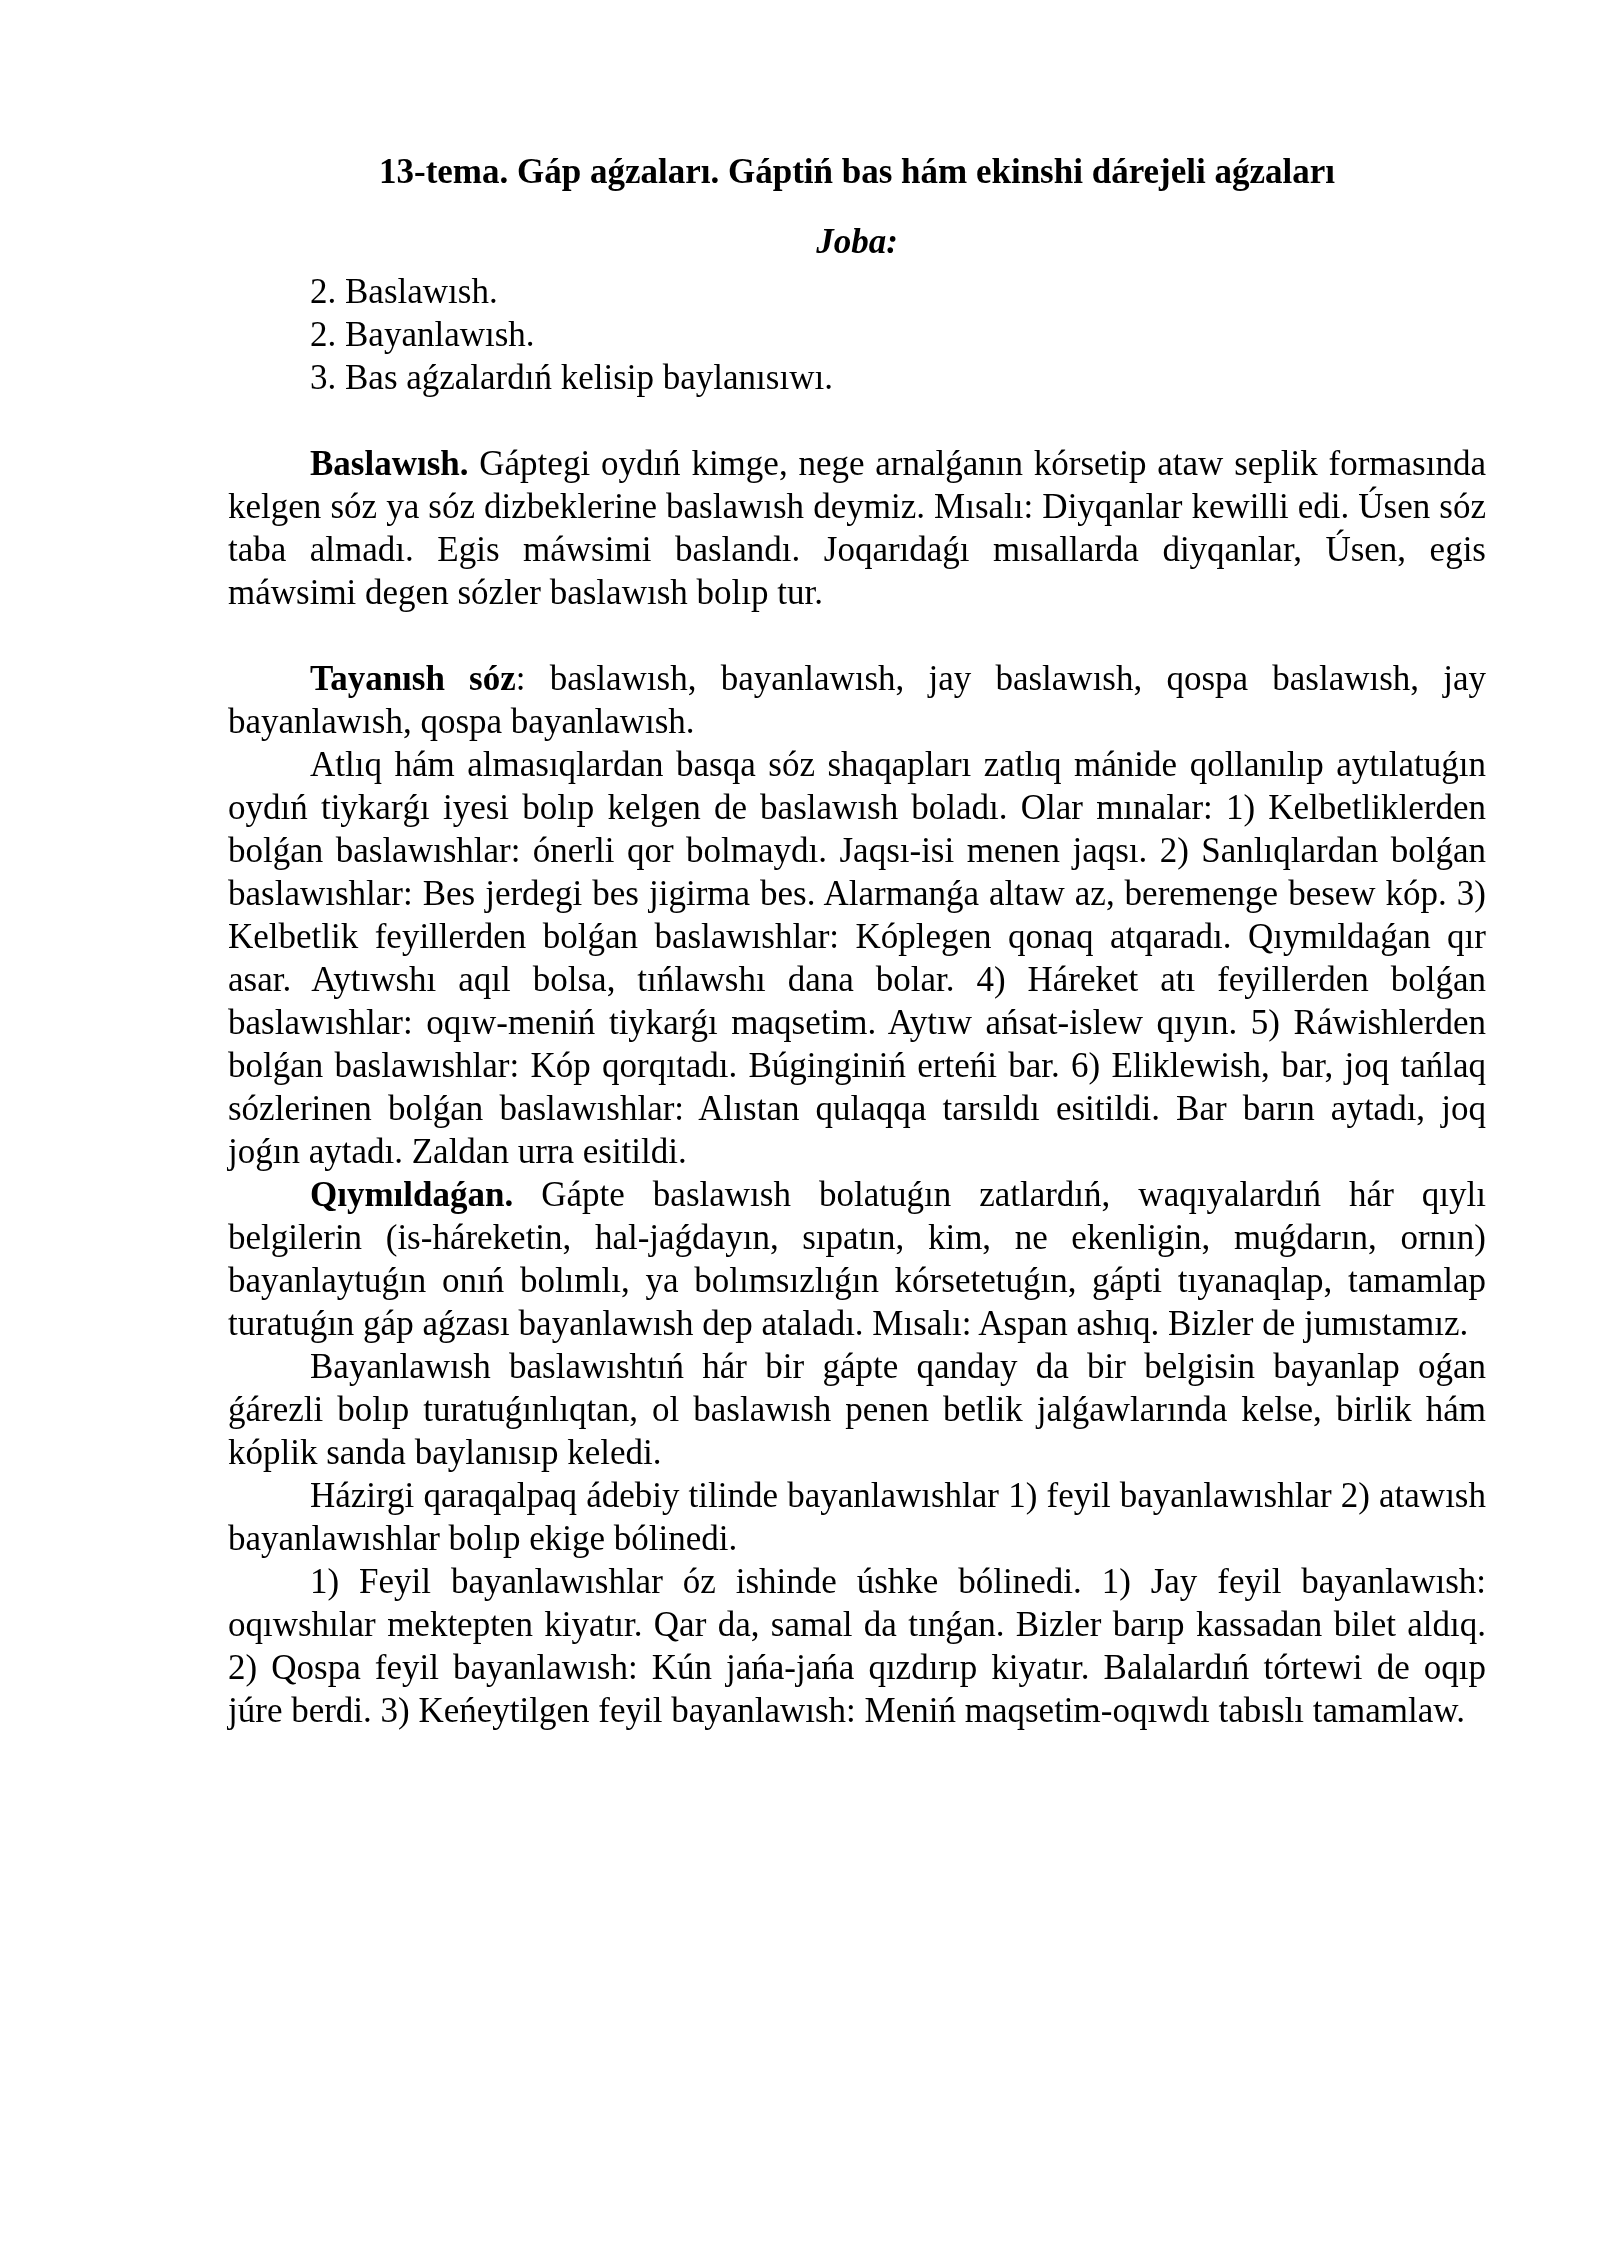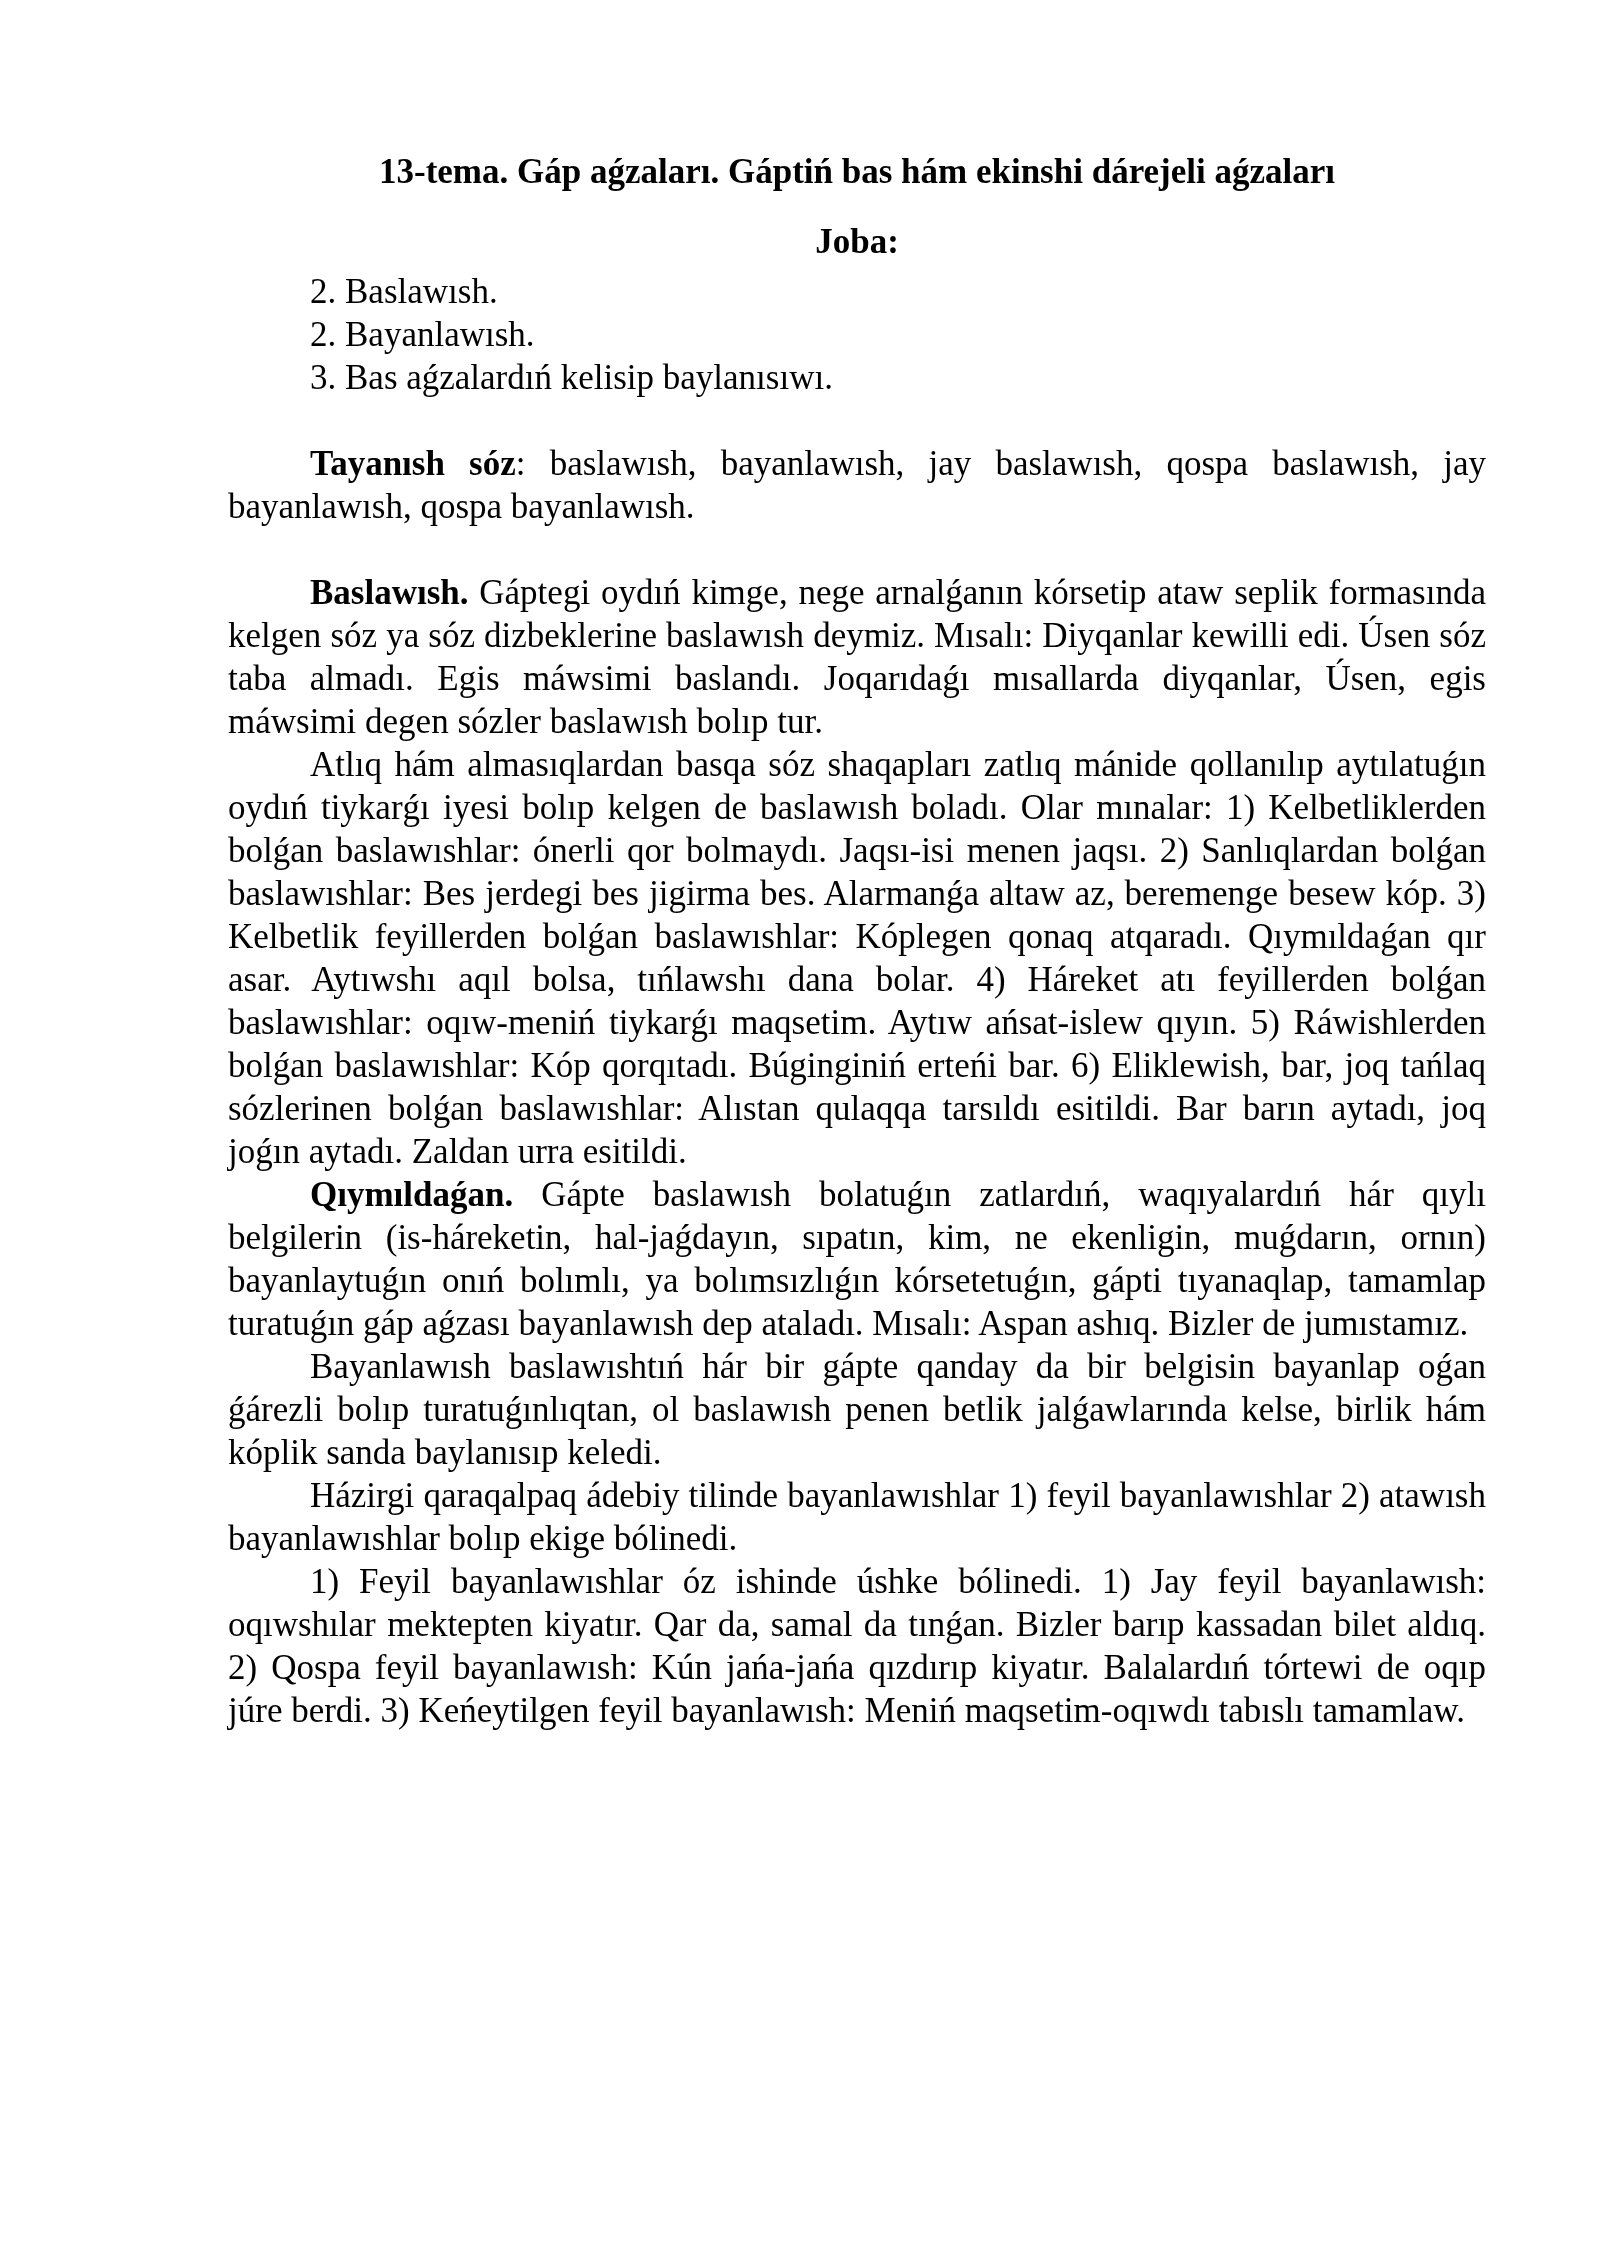--- a/index.html
+++ b/index.html
@@ -21,20 +21,21 @@
   }
   .title {
     margin: 0;
     font-size: 35px;
     font-weight: bold;
     text-align: center;
   }
   .plan-heading {
     margin: 27px 0 0 0;
     font-weight: bold;
+    font-style: italic;
     text-align: center;
   }
   .plan-list {
     margin: 7px 0 0 0;
     padding: 0 0 0 82px;
     list-style: none;
   }
   .plan-item {
     margin: 0;
   }
@@ -59,21 +60,21 @@
 
 <div class="page">
   <h1 class="title">13-tema. Gáp aǵzaları. Gáptiń bas hám ekinshi dárejeli aǵzaları</h1>
   <div class="plan-heading">Joba:</div>
   <ol class="plan-list">
     <li class="plan-item">2. Baslawısh.</li>
     <li class="plan-item">2. Bayanlawısh.</li>
     <li class="plan-item">3. Bas aǵzalardıń kelisip baylanısıwı.</li>
   </ol>
   <div class="body-paragraphs" id="paragraphs">
+      <p class="para space-before"><span class="b">Baslawısh.</span><span> Gáptegi oydıń kimge, nege arnalǵanın kórsetip ataw seplik formasında kelgen sóz ya sóz dizbeklerine baslawısh deymiz. Mısalı: Diyqanlar kewilli edi. Úsen sóz taba almadı. Egis máwsimi baslandı. Joqarıdaǵı mısallarda diyqanlar, Úsen, egis máwsimi degen sózler baslawısh bolıp tur.</span></p>
       <p class="para space-before"><span class="b">Tayanısh sóz</span><span>: baslawısh, bayanlawısh, jay baslawısh, qospa baslawısh, jay bayanlawısh, qospa bayanlawısh.</span></p>
-      <p class="para space-before"><span class="b">Baslawısh.</span><span> Gáptegi oydıń kimge, nege arnalǵanın kórsetip ataw seplik formasında kelgen sóz ya sóz dizbeklerine baslawısh deymiz. Mısalı: Diyqanlar kewilli edi. Úsen sóz taba almadı. Egis máwsimi baslandı. Joqarıdaǵı mısallarda diyqanlar, Úsen, egis máwsimi degen sózler baslawısh bolıp tur.</span></p>
       <p class="para"><span>Atlıq hám almasıqlardan basqa sóz shaqapları zatlıq mánide qollanılıp aytılatuǵın oydıń tiykarǵı iyesi bolıp kelgen de baslawısh boladı. Olar mınalar: 1) Kelbetliklerden bolǵan baslawıshlar: ónerli qor bolmaydı. Jaqsı-isi menen jaqsı. 2) Sanlıqlardan bolǵan baslawıshlar: Bes jerdegi bes jigirma bes. Alarmanǵa altaw az, beremenge besew kóp. 3) Kelbetlik feyillerden bolǵan baslawıshlar: Kóplegen qonaq atqaradı. Qıymıldaǵan qır asar. Aytıwshı aqıl bolsa, tıńlawshı dana bolar. 4) Háreket atı feyillerden bolǵan baslawıshlar: oqıw-meniń tiykarǵı maqsetim. Aytıw ańsat-islew qıyın. 5) Ráwishlerden bolǵan baslawıshlar: Kóp qorqıtadı. Búginginiń erteńi bar. 6) Eliklewish, bar, joq tańlaq sózlerinen bolǵan baslawıshlar: Alıstan qulaqqa tarsıldı esitildi. Bar barın aytadı, joq joǵın aytadı. Zaldan urra esitildi.</span></p>
       <p class="para"><span class="b">Qıymıldaǵan.</span><span> Gápte baslawısh bolatuǵın zatlardıń, waqıyalardıń hár qıylı belgilerin (is-háreketin, hal-jaǵdayın, sıpatın, kim, ne ekenligin, muǵdarın, ornın) bayanlaytuǵın onıń bolımlı, ya bolımsızlıǵın kórsetetuǵın, gápti tıyanaqlap, tamamlap turatuǵın gáp aǵzası bayanlawısh dep ataladı. Mısalı: Aspan ashıq. Bizler de jumıstamız.</span></p>
       <p class="para"><span>Bayanlawısh baslawıshtıń hár bir gápte qanday da bir belgisin bayanlap oǵan ǵárezli bolıp turatuǵınlıqtan, ol baslawısh penen betlik jalǵawlarında kelse, birlik hám kóplik sanda baylanısıp keledi.</span></p>
       <p class="para"><span>Házirgi qaraqalpaq ádebiy tilinde bayanlawıshlar 1) feyil bayanlawıshlar 2) atawısh bayanlawıshlar bolıp ekige bólinedi.</span></p>
       <p class="para"><span>1) Feyil bayanlawıshlar óz ishinde úshke bólinedi. 1) Jay feyil bayanlawısh: oqıwshılar mektepten kiyatır. Qar da, samal da tınǵan. Bizler barıp kassadan bilet aldıq. 2) Qospa feyil bayanlawısh: Kún jańa-jańa qızdırıp kiyatır. Balalardıń tórtewi de oqıp júre berdi. 3) Keńeytilgen feyil bayanlawısh: Meniń maqsetim-oqıwdı tabıslı tamamlaw.</span></p>
     </div>
 </div>
 
 </body></html>

